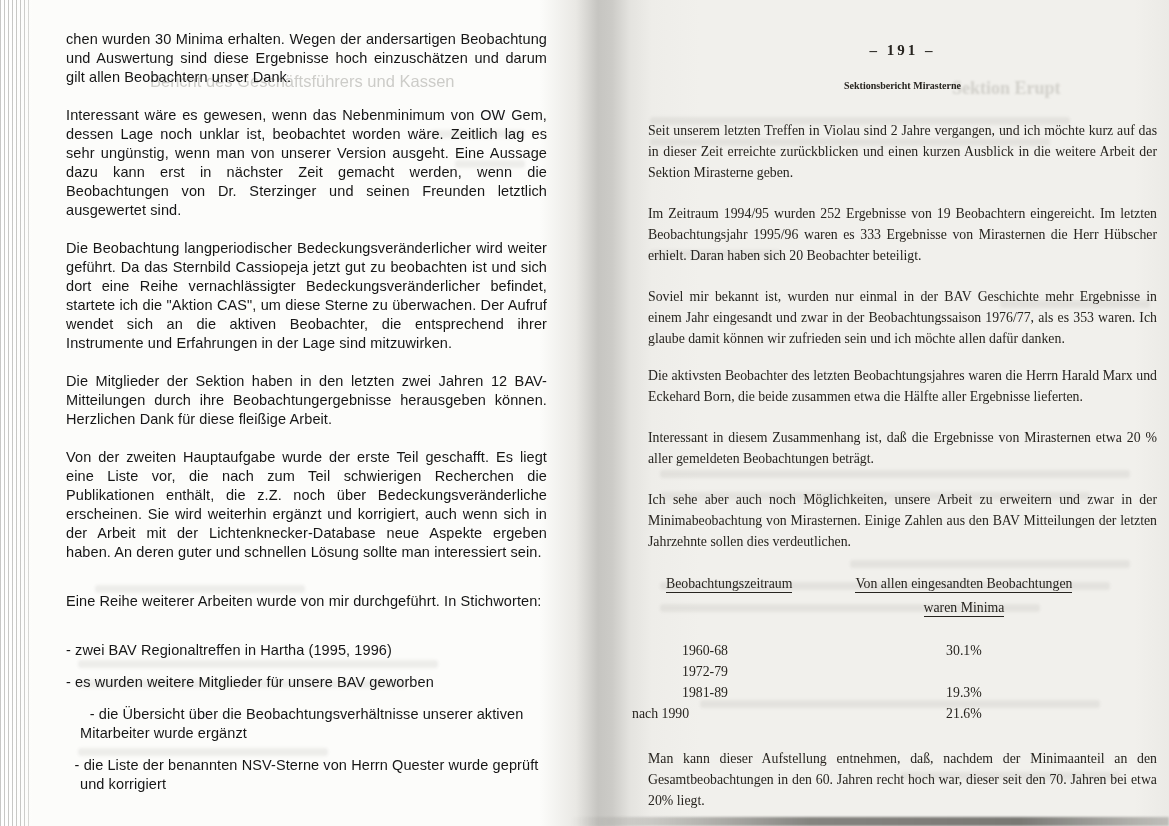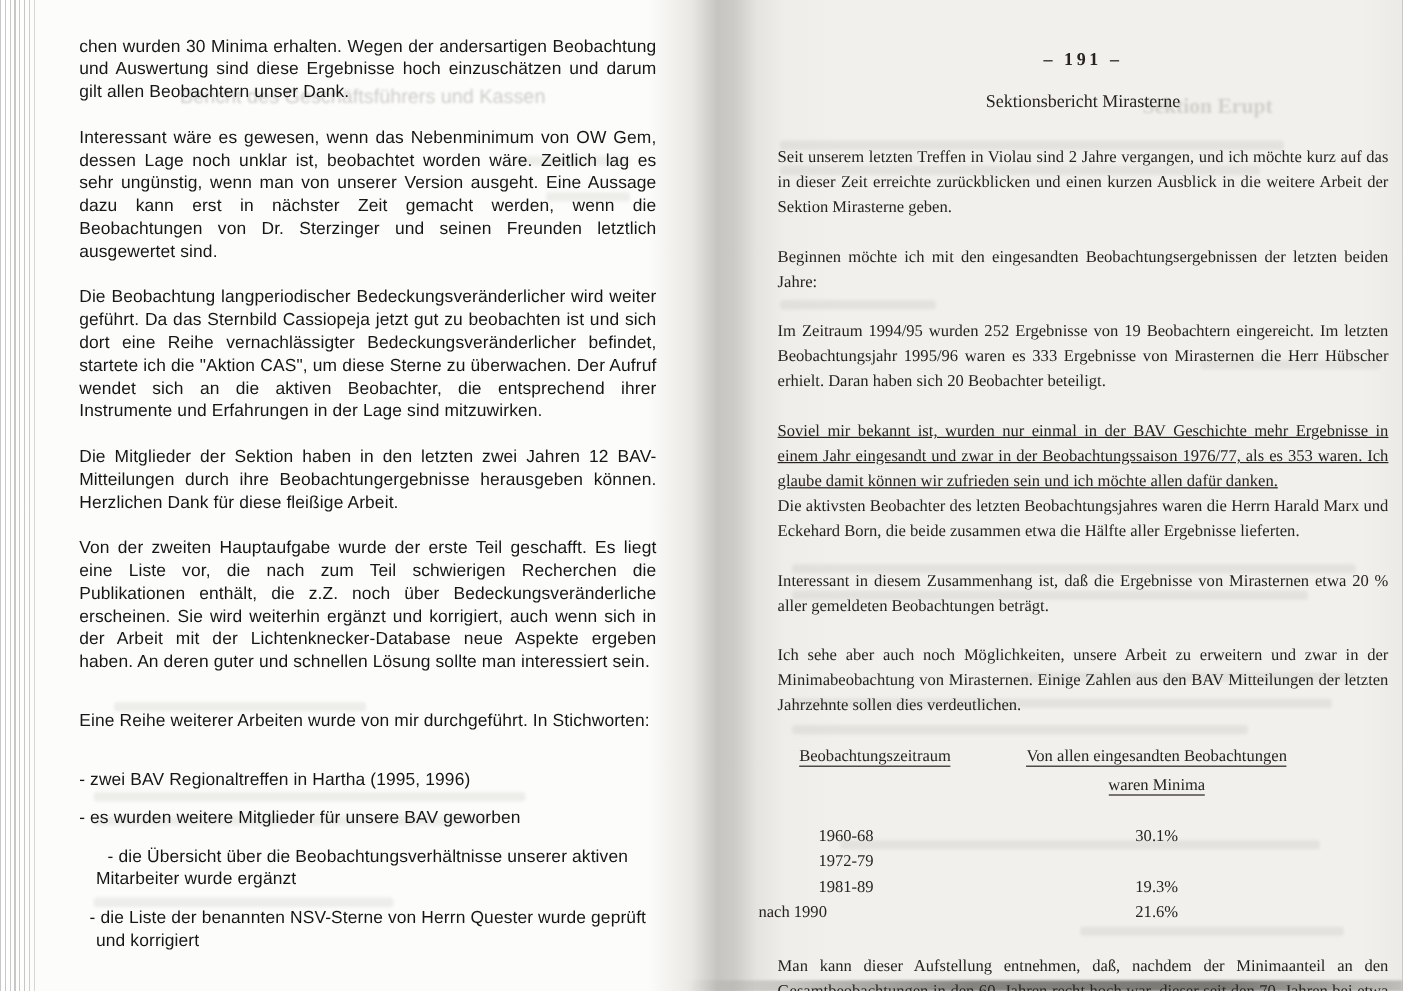--- a/index.html
+++ b/index.html
@@ -47,25 +47,25 @@
     position:absolute;left:648px;top:40px;width:509px;
     font-family:"Liberation Serif",serif;
     font-size:13.8px;line-height:21px;color:#27241f;
     text-align:justify;
   }
   .page-num-right{
     text-align:center;font-weight:bold;font-size:15px;
     letter-spacing:3px;margin:0 0 14px 0;text-align-last:center;
   }
   .doc-title{
-    text-align:center;font-weight:normal;font-size:15px;
+    text-align:center;font-weight:bold;font-size:10px;
     margin:0 0 24px 0;text-align-last:center;
   }
   .right-content p{margin:0 0 20px 0;}
-  .right-content p.no-gap{margin-bottom:0;text-decoration:underline;}
+  .right-content p.no-gap{margin-bottom:16px;}
   
   .obs-table{margin:8px 0 24px 0;}
   .tbl-row{display:flex;}
   .tbl-head .col1,.tbl-head .col2{line-height:24px;}
   .col1{width:32%;padding-left:18px;box-sizing:border-box;text-align:left;
     text-align-last:left;}
   .col2{width:68%;text-align:center;padding-right:40px;box-sizing:border-box;
     text-align-last:center;}
   .u{border-bottom:1px solid #27241f;padding-bottom:1px;}
   .tbl-body{margin-top:20px;}
@@ -129,21 +129,20 @@
     <div class="bullet">- die Übersicht über die Beobachtungsverhältnisse unserer aktiven Mitarbeiter wurde ergänzt</div>
     <div class="bullet">- die Liste der benannten NSV-Sterne von Herrn Quester wurde geprüft und korrigiert</div>
 
   </div>
 
   <div class="right-content">
     <div class="page-num-right">– 191 –</div>
     <div class="doc-title">Sektionsbericht Mirasterne</div>
 
     <p>Seit unserem letzten Treffen in Violau sind 2 Jahre vergangen, und ich möchte kurz auf das in dieser Zeit erreichte zurückblicken und einen kurzen Ausblick in die weitere Arbeit der Sektion Mirasterne geben.</p>
-    <p>Beginnen möchte ich mit den eingesandten Beobachtungsergebnissen der letzten beiden Jahre:</p>
     <p>Im Zeitraum 1994/95 wurden 252 Ergebnisse von 19 Beobachtern eingereicht. Im letzten Beobachtungsjahr 1995/96 waren es 333 Ergebnisse von Mirasternen die Herr Hübscher erhielt. Daran haben sich 20 Beobachter beteiligt.</p>
     <p class="no-gap">Soviel mir bekannt ist, wurden nur einmal in der BAV Geschichte mehr Ergebnisse in einem Jahr eingesandt und zwar in der Beobachtungssaison 1976/77, als es 353 waren. Ich glaube damit können wir zufrieden sein und ich möchte allen dafür danken.</p>
     <p>Die aktivsten Beobachter des letzten Beobachtungsjahres waren die Herrn Harald Marx und Eckehard Born, die beide zusammen etwa die Hälfte aller Ergebnisse lieferten.</p>
     <p>Interessant in diesem Zusammenhang ist, daß die Ergebnisse von Mirasternen etwa 20 % aller gemeldeten Beobachtungen beträgt.</p>
     <p>Ich sehe aber auch noch Möglichkeiten, unsere Arbeit zu erweitern und zwar in der Minimabeobachtung von Mirasternen. Einige Zahlen aus den BAV Mitteilungen der letzten Jahrzehnte sollen dies verdeutlichen.</p>
 
     <div class="obs-table">
       <div class="tbl-row tbl-head">
         <div class="col1">
           <span class="u">Beobachtungszeitraum</span>

